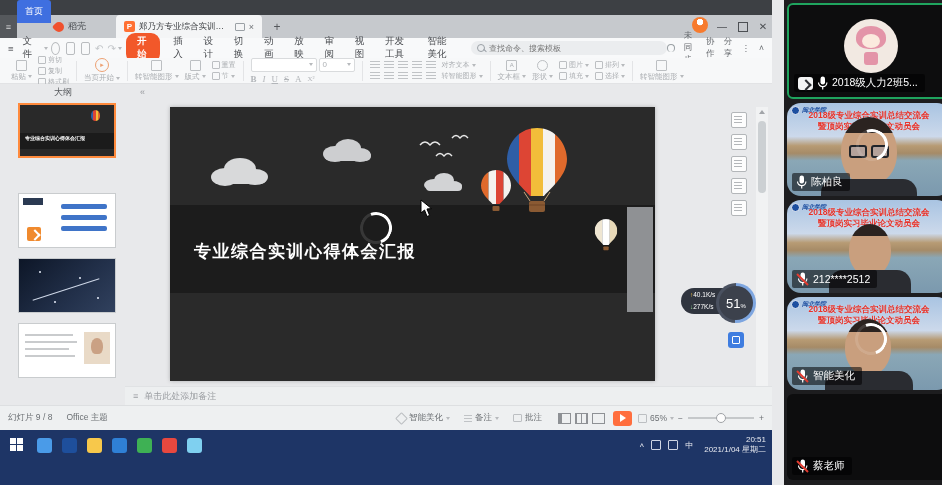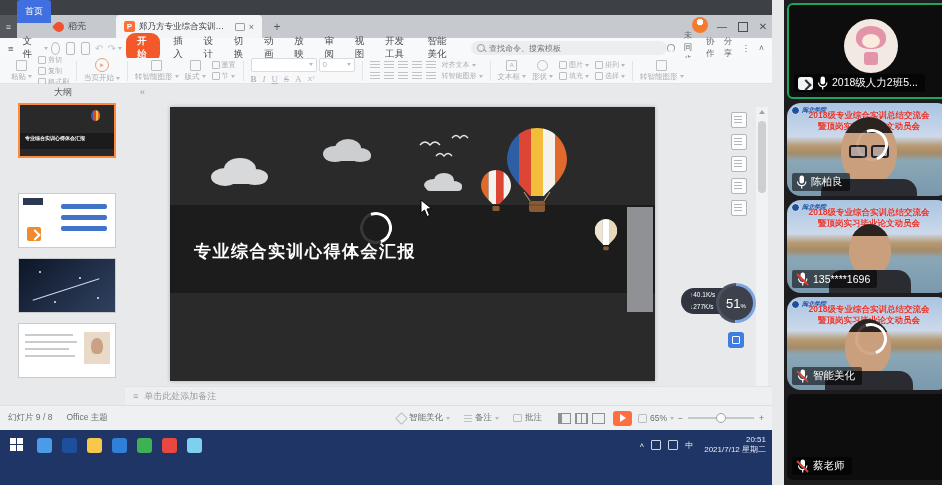--- a/index.html
+++ b/index.html
@@ -554,21 +554,21 @@
       <span class="tb-ico" style="background:#3eb154;"></span>
       <span class="tb-ico" style="background:#e8483f;"></span>
       <span class="tb-ico" style="background:#7fd0f0;"></span>
       <span class="tray">
         <span>˄</span>
         <span class="bx" style="width:8px;height:8px;border-color:#cfd6e4;"></span>
         <span class="bx" style="width:8px;height:8px;border-color:#cfd6e4;"></span>
         <span>中</span>
         <span class="clock">
           <div>20:51</div>
-          <div>2021/7/12 星期二</div>
+          <div>2021/1/04 星期二</div>
         </span>
       </span>
     </div>
   </div>
 
   <div class="abs netpill">
     <div><span style="color:#f0c040;">↑</span><span>40.1K/s</span></div>
     <div><span style="color:#8fd08f;">↓</span><span>277K/s</span></div>
   </div>
   <div class="abs netcircle">
@@ -633,21 +633,21 @@
       </div>
       <div class="face" style="left:62px;top:24px;width:42px;height:52px;"></div>
       <div class="shoulders" style="left:42px;top:70px;width:82px;height:23px;"></div>
       <div class="namebar">
         <svg width="13" height="14">
             <rect x="4.5" y="0.5" width="4.5" height="8" rx="2.2" fill="#fff"></rect>
             <path d="M2.5,6.5 a4.2,4.2 0 0 0 8.4,0" stroke="#fff" fill="none" stroke-width="1.2"></path>
             <line x1="6.7" y1="11" x2="6.7" y2="13.5" stroke="#fff" stroke-width="1.2"></line>
             <line x1="1" y1="2" x2="12" y2="13" stroke="#e23b30" stroke-width="2"></line>
           </svg>
-        <span>135****1696</span>
+        <span>212****2512</span>
       </div>
     </div>
 
     <div class="tile campus" style="top:297px;height:93px;">
       <div class="clogo">
           <i></i>
           <span>闽北学院</span>
         </div>
       <div class="banner">
         <div>2018级专业综合实训总结交流会</div>

